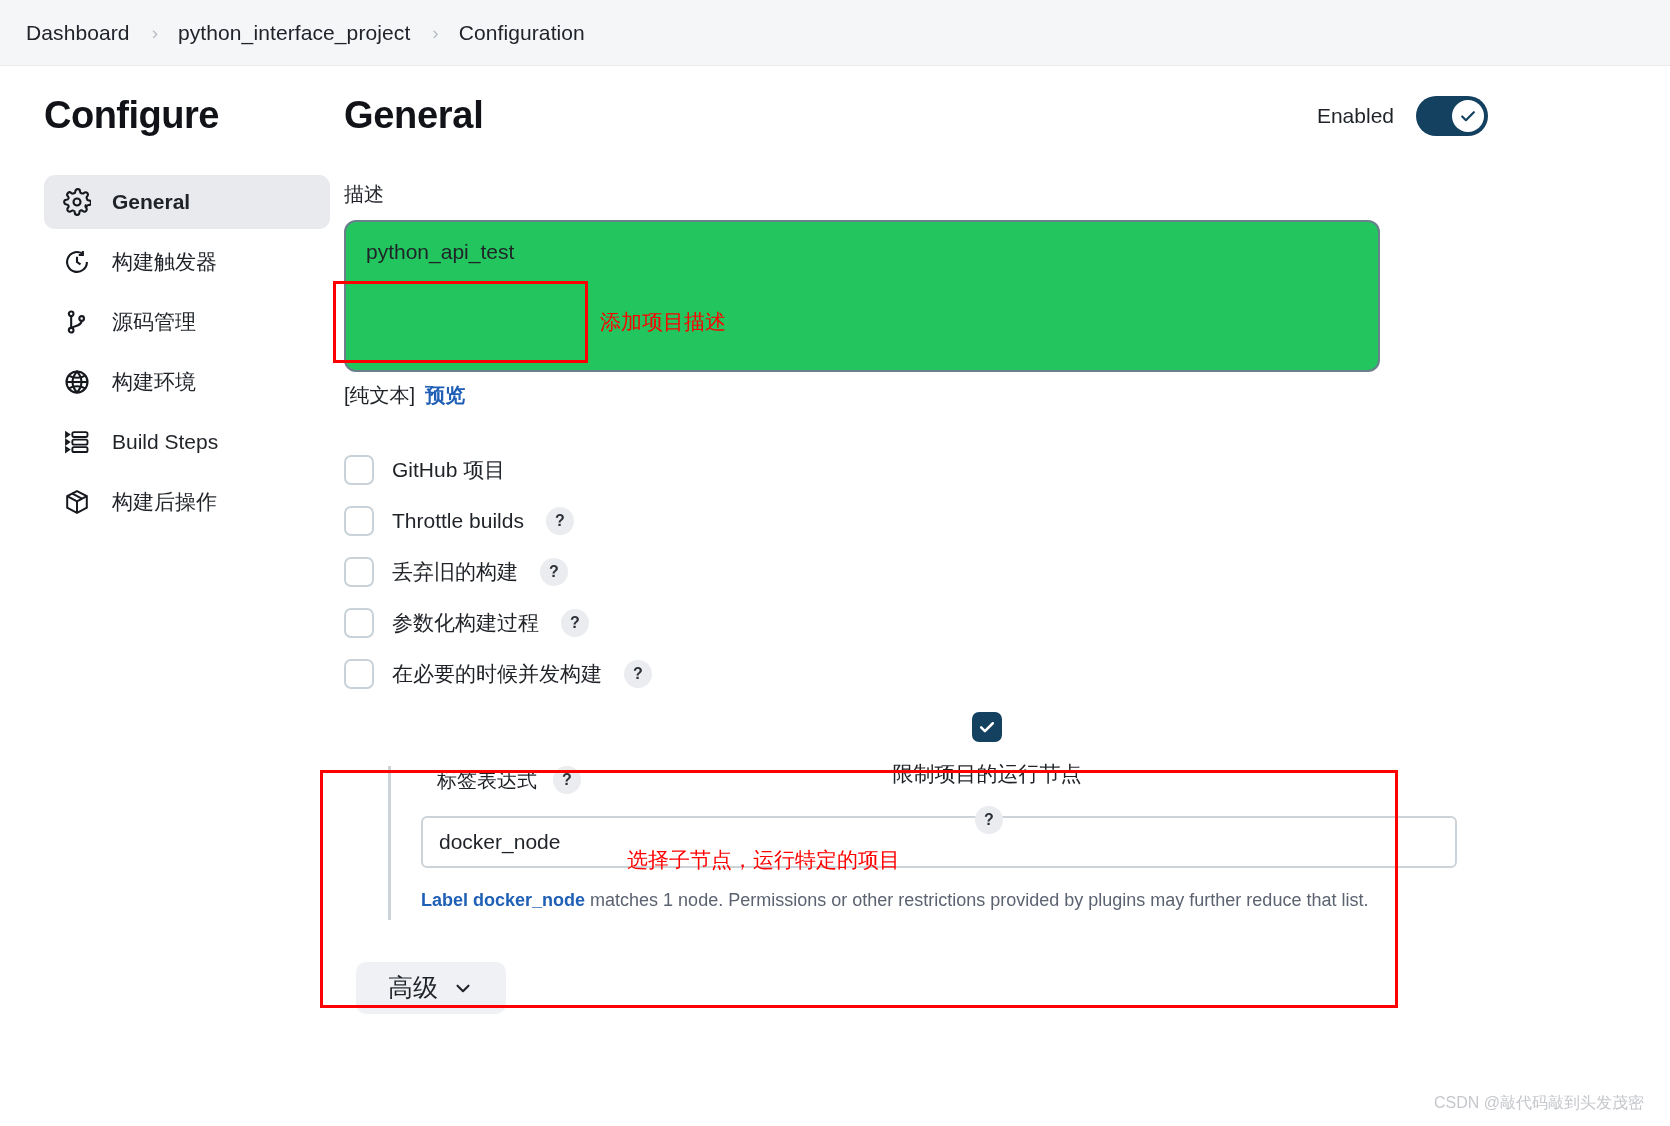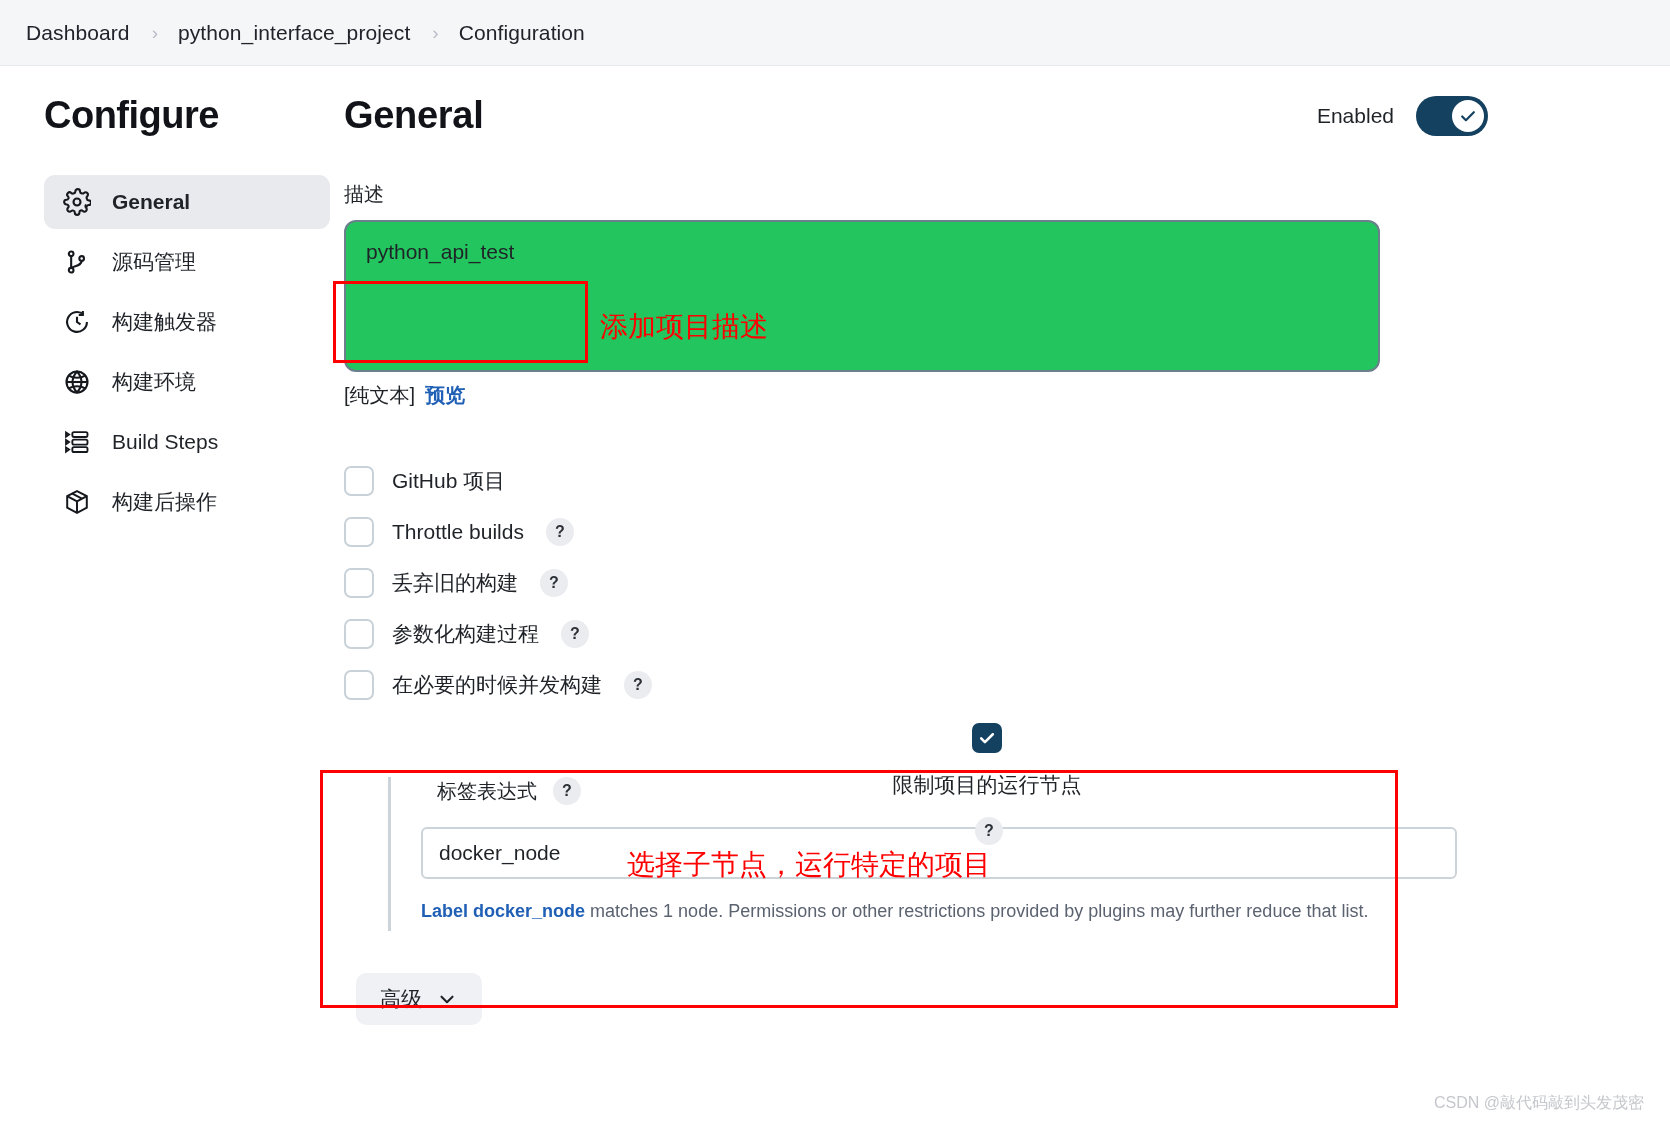--- a/index.html
+++ b/index.html
@@ -146,21 +146,21 @@
     color: #1f2328;
   }
   .desc-foot .preview-link {
     color: #1f5fb5;
     font-weight: bold;
     cursor: pointer;
     margin-left: 10px;
   }
 
   
-  .check-list { margin-top: 54px; display: flex; flex-direction: column; gap: 15px; }
+  .check-list { margin-top: 43px; display: flex; flex-direction: column; gap: 15px; }
   .check-row { display: flex; align-items: center; gap: 18px; height: 36px; }
   .cbox {
     width: 30px; height: 30px;
     border: 2px solid #c9d2d8;
     border-radius: 7px;
     background: #fff;
     flex: 0 0 30px;
     cursor: pointer;
     display: flex; align-items: center; justify-content: center;
   }
@@ -229,32 +229,32 @@
   .adv-btn {
     margin-top: 42px;
     margin-left: 12px;
     display: inline-flex;
     align-items: center;
     gap: 14px;
     background: #f0f1f4;
     border: none;
     border-radius: 10px;
     height: 52px;
-    padding: 0 24px;
-    font-size: 21px;
+    padding: 0 32px;
+    font-size: 25px;
     color: #1f2328;
     font-family: "Liberation Sans", "DejaVu Sans", sans-serif;
     cursor: pointer;
   }
 
   
   .annot {
     position: absolute;
     color: #ff0000;
-    font-size: 28px;
+    font-size: 21px;
     white-space: nowrap;
     font-family: "Liberation Sans", "DejaVu Sans", sans-serif;
   }
 
   
   .watermark {
     position: absolute;
     right: 26px;
     bottom: 12px;
     font-size: 16px;
@@ -286,39 +286,39 @@
             <circle cx="12" cy="12" r="3"></circle>
             <path d="M19.4 15a1.65 1.65 0 0 0 .33 1.82l.06.06a2 2 0 1 1-2.83 2.83l-.06-.06a1.65 1.65 0 0 0-1.82-.33 1.65 1.65 0 0 0-1 1.51V21a2 2 0 1 1-4 0v-.09A1.65 1.65 0 0 0 9 19.4a1.65 1.65 0 0 0-1.82.33l-.06.06a2 2 0 1 1-2.83-2.83l.06-.06a1.65 1.65 0 0 0 .33-1.82 1.65 1.65 0 0 0-1.51-1H3a2 2 0 1 1 0-4h.09A1.65 1.65 0 0 0 4.6 9a1.65 1.65 0 0 0-.33-1.82l-.06-.06a2 2 0 1 1 2.83-2.83l.06.06A1.65 1.65 0 0 0 9 4.6h.09A1.65 1.65 0 0 0 10.6 3.09V3a2 2 0 1 1 4 0v.09A1.65 1.65 0 0 0 16.11 4.6a1.65 1.65 0 0 0 1.82-.33l.06-.06a2 2 0 1 1 2.83 2.83l-.06.06A1.65 1.65 0 0 0 20.43 9v.09a1.65 1.65 0 0 0 1.51 1.51H22a2 2 0 1 1 0 4h-.09a1.65 1.65 0 0 0-1.51 1z"></path>
           </svg>
         </span>
         <span class="nav-label">General</span>
       </div>
 
       <div class="nav-item">
         <span class="nav-ico">
           <svg width="28" height="28" viewBox="0 0 24 24" fill="none" stroke="#15181d" stroke-width="1.8">
+            <path d="M20.5 12a8.5 8.5 0 1 1-3-6.5"></path>
+            <path d="M17 2.5v3.5h-3.5"></path>
+            <path d="M12 7.5V12l3 2"></path>
+          </svg>
+        </span>
+        <span class="nav-label">构建触发器</span>
+      </div>
+
+      <div class="nav-item">
+        <span class="nav-ico">
+          <svg width="28" height="28" viewBox="0 0 24 24" fill="none" stroke="#15181d" stroke-width="1.8">
             <circle cx="7" cy="5" r="2"></circle>
             <circle cx="7" cy="19" r="2"></circle>
             <circle cx="16" cy="9" r="2"></circle>
             <path d="M7 7v10"></path>
             <path d="M16 11c0 4-5 4-9 6"></path>
           </svg>
         </span>
         <span class="nav-label">源码管理</span>
-      </div>
-
-      <div class="nav-item">
-        <span class="nav-ico">
-          <svg width="28" height="28" viewBox="0 0 24 24" fill="none" stroke="#15181d" stroke-width="1.8">
-            <path d="M20.5 12a8.5 8.5 0 1 1-3-6.5"></path>
-            <path d="M17 2.5v3.5h-3.5"></path>
-            <path d="M12 7.5V12l3 2"></path>
-          </svg>
-        </span>
-        <span class="nav-label">构建触发器</span>
       </div>
 
       <div class="nav-item">
         <span class="nav-ico">
           <svg width="28" height="28" viewBox="0 0 24 24" fill="none" stroke="#15181d" stroke-width="1.8">
             <circle cx="12" cy="12" r="9"></circle>
             <path d="M3 12h18"></path>
             <path d="M12 3c2.5 2.8 3.8 6 3.8 9S14.5 18.2 12 21C9.5 18.2 8.2 15 8.2 12S9.5 5.8 12 3z"></path>
             <path d="M5 6.5c2 1.2 4.4 1.8 7 1.8s5-.6 7-1.8"></path>
             <path d="M5 17.5c2-1.2 4.4-1.8 7-1.8s5 .6 7 1.8"></path>

